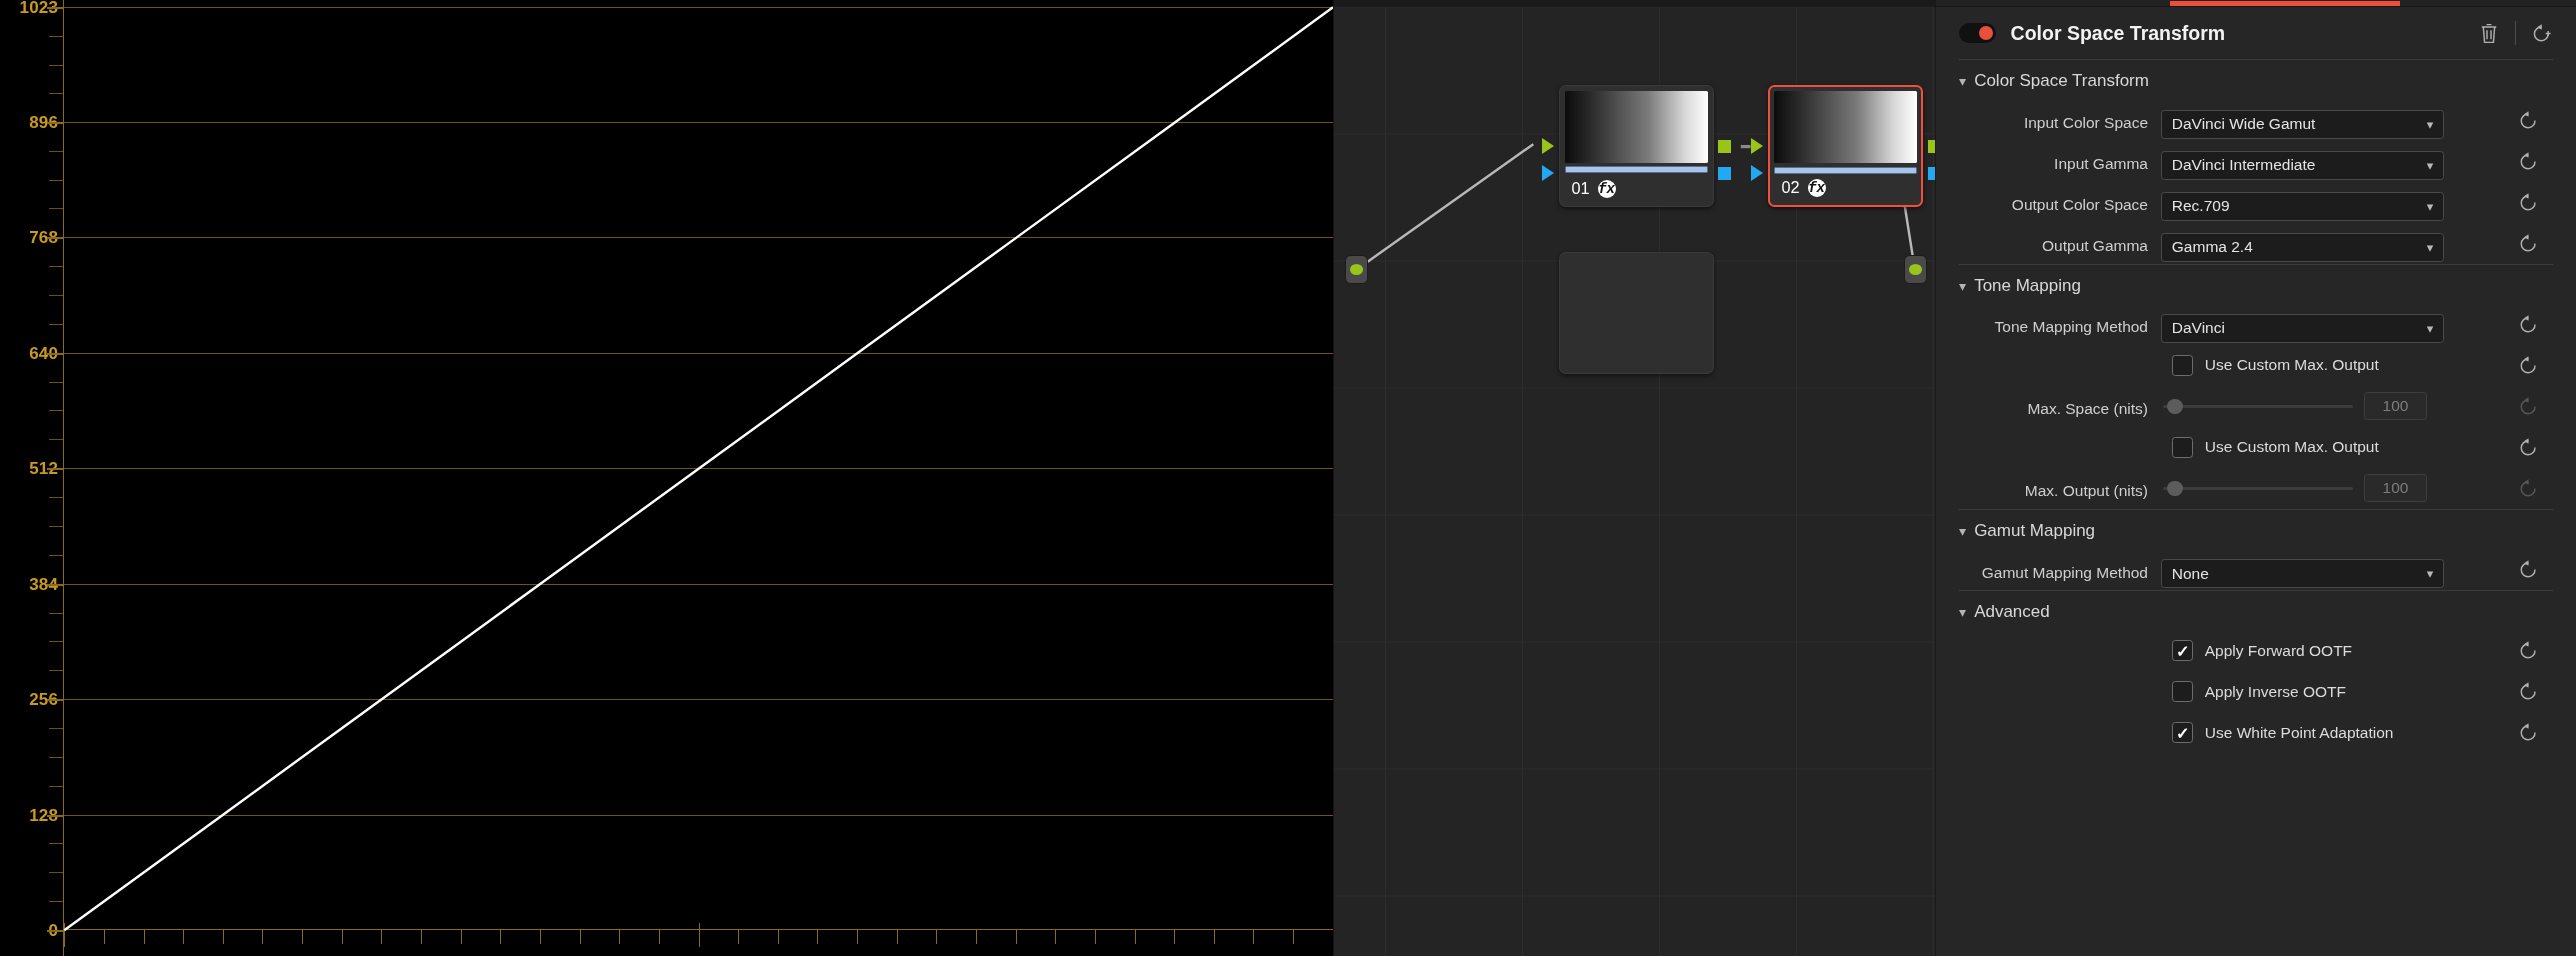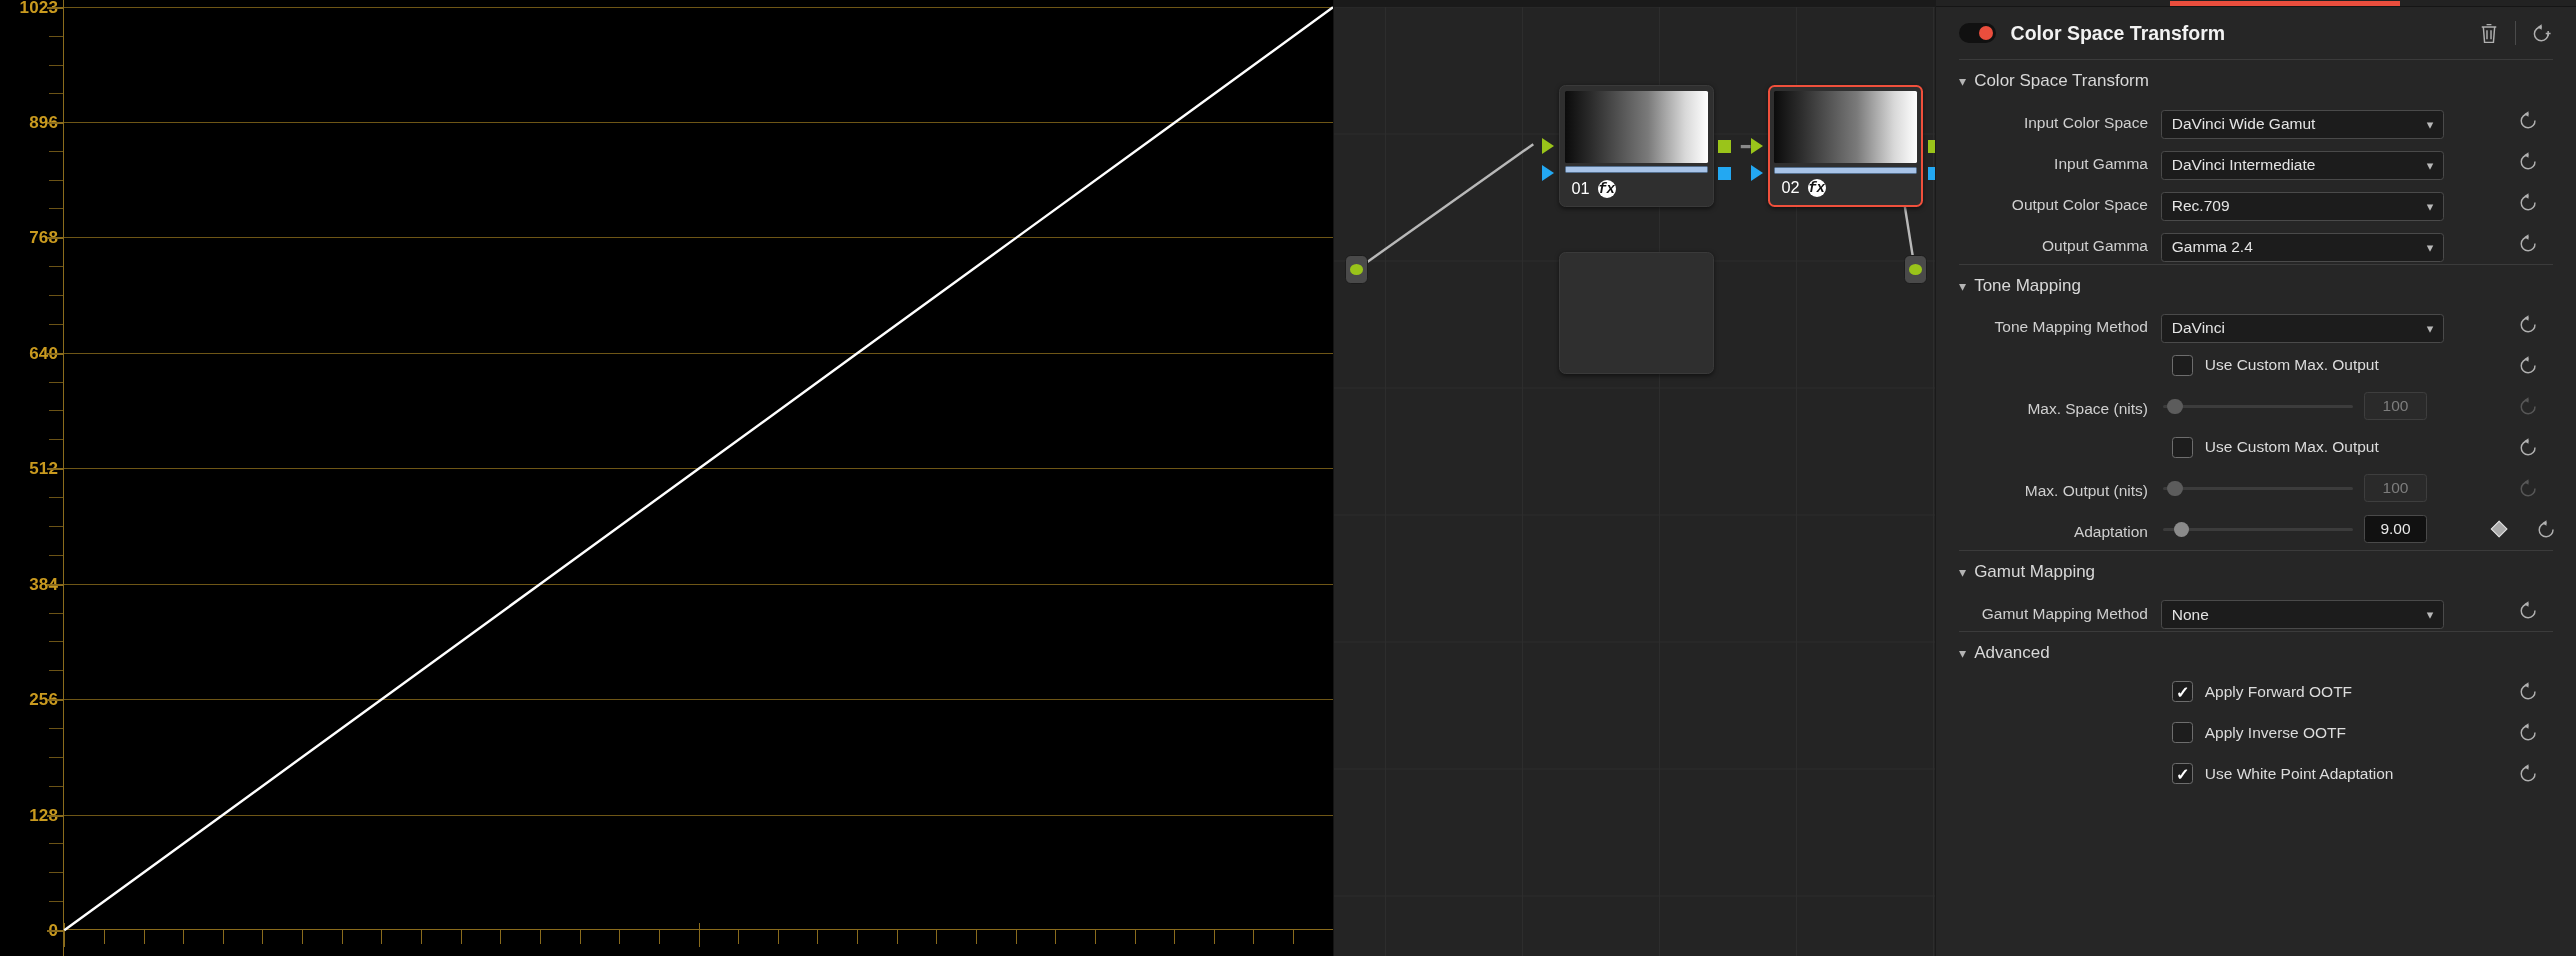--- a/index.html
+++ b/index.html
@@ -558,39 +558,20 @@
         <div class="numbox dim">100</div>
       </div>
       <div class="reset-cell dim-icon">
         <svg width="23" height="21" viewBox="0 0 28 26">
             <path d="M14 5 A8.5 8.5 0 1 0 22 13" stroke="#b0b0b0" stroke-width="1.8" fill="none"></path>
             <path d="M14 1.5 L14 8.5 L8.5 5.2 Z" fill="#b0b0b0"></path>
           </svg>
       </div>
     </div>
 
-    <div class="row" style="padding-right:0;">
-      <div class="row-label">Adaptation</div>
-      <div class="slider-wrap">
-        <div class="slider">
-          <div class="slider-track"></div>
-          <div class="slider-knob" style="left:11.4px;"></div>
-        </div>
-        <div class="numbox">9.00</div>
-      </div>
-      <div class="kf-cell">
-        <div class="kf-diamond"></div>
-      </div>
-      <div class="reset-cell">
-        <svg width="23" height="21" viewBox="0 0 28 26">
-            <path d="M14 5 A8.5 8.5 0 1 0 22 13" stroke="#b0b0b0" stroke-width="1.8" fill="none"></path>
-            <path d="M14 1.5 L14 8.5 L8.5 5.2 Z" fill="#b0b0b0"></path>
-          </svg>
-      </div>
-    </div>
 
     <div class="divider"></div>
 
     <div class="section-head">
       <span class="chev">▾</span>
       <span class="section-title">Gamut Mapping</span>
     </div>
 
     <div class="row">
       <div class="row-label">Gamut Mapping Method</div>

